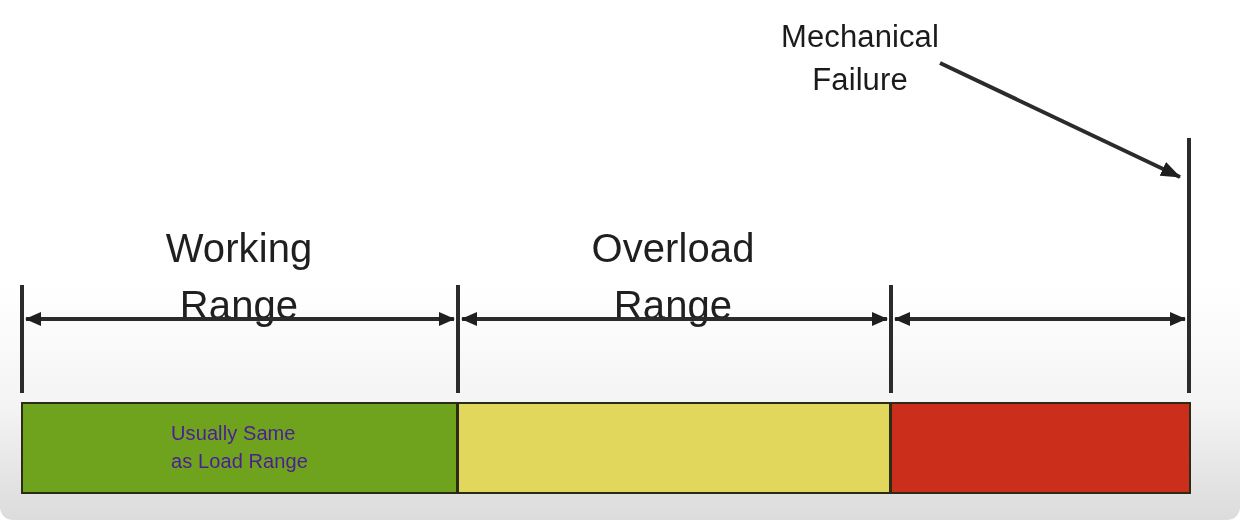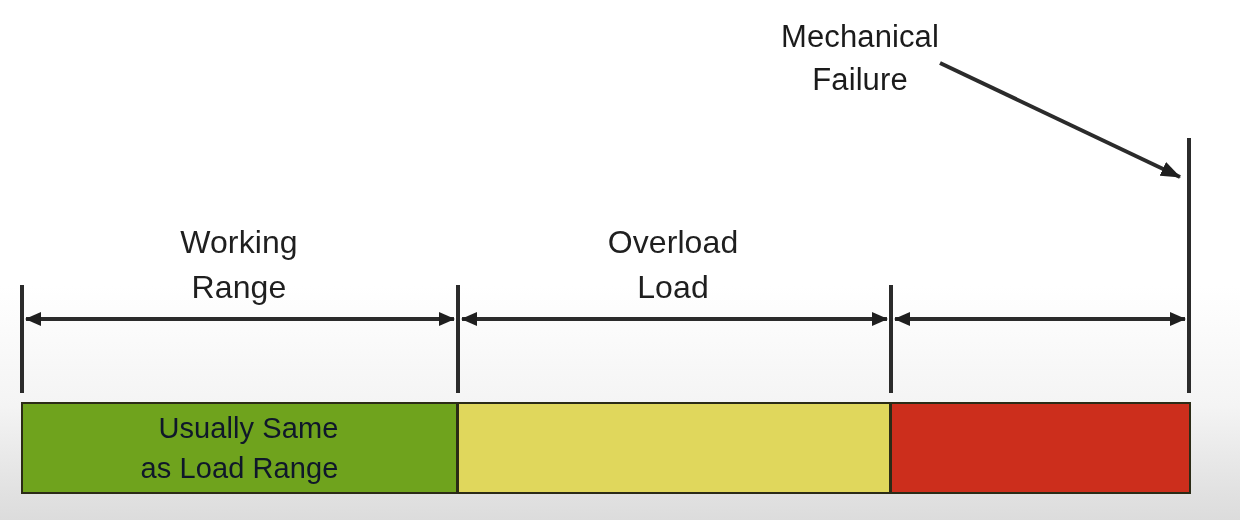--- a/index.html
+++ b/index.html
@@ -8,38 +8,39 @@
     background: #ffffff;
   }
   #stage {
     position: relative;
     width: 1240px;
     height: 520px;
     overflow: hidden;
     background: linear-gradient(to bottom, #ffffff 0%, #ffffff 55%, #f4f4f4 78%, #e2e2e2 94%, #dcdcdc 100%);
     font-family: "Liberation Sans", sans-serif;
     color: #1a1a1a;
+    border-radius: 13px;
   }
 
   
   .callout {
     position: absolute;
     text-align: center;
     font-size: 31px;
     line-height: 1.38;
     color: #1b1b1b;
     white-space: pre-line;
     letter-spacing: 0.1px;
   }
 
   
   .range-label {
     position: absolute;
     text-align: center;
-    font-size: 32px;
+    font-size: 40px;
     line-height: 1.42;
     color: #1f1f1f;
     white-space: pre-line;
     letter-spacing: 0.1px;
   }
 
   
   #overlay {
     position: absolute;
     left: 0;
@@ -53,44 +54,44 @@
     position: absolute;
     top: 402px;
     height: 92px;
     box-sizing: border-box;
     border: 2px solid #2b2b16;
     display: flex;
     align-items: center;
     justify-content: center;
   }
   .bar-text {
-    text-align: right;
-    font-size: 29px;
+    text-align: left;
+    font-size: 20px;
     line-height: 1.38;
-    color: #0f172a;
+    color: #4c1d95;
     white-space: pre-line;
     letter-spacing: 0.1px;
   }
   .bar-green  { left: 21px;  width: 437px; }
   .bar-yellow { left: 457px; width: 434px; }
   .bar-red    { left: 890px; width: 301px; }
 </style>
 </head>
 <body>
 
 <div id="stage">
 
   <div class="callout" style="left:700px; top:16px; width:320px;">Mechanical
 Failure</div>
 
   <div class="range-label" style="left:89px; top:220px; width:300px;">Working
 Range</div>
 
   <div class="range-label" style="left:523px; top:220px; width:300px;">Overload
-Load</div>
+Range</div>
 
 
   <svg id="overlay" viewBox="0 0 1240 520">
     <defs>
       <marker id="ah-right" markerWidth="16" markerHeight="14" refX="15" refY="7" orient="auto" markerUnits="userSpaceOnUse">
         <path d="M0,0 L16,7 L0,14 Z" fill="#1f1f1f"></path>
       </marker>
       <marker id="ah-left" markerWidth="16" markerHeight="14" refX="1" refY="7" orient="auto" markerUnits="userSpaceOnUse">
         <path d="M16,0 L0,7 L16,14 Z" fill="#1f1f1f"></path>
       </marker>

